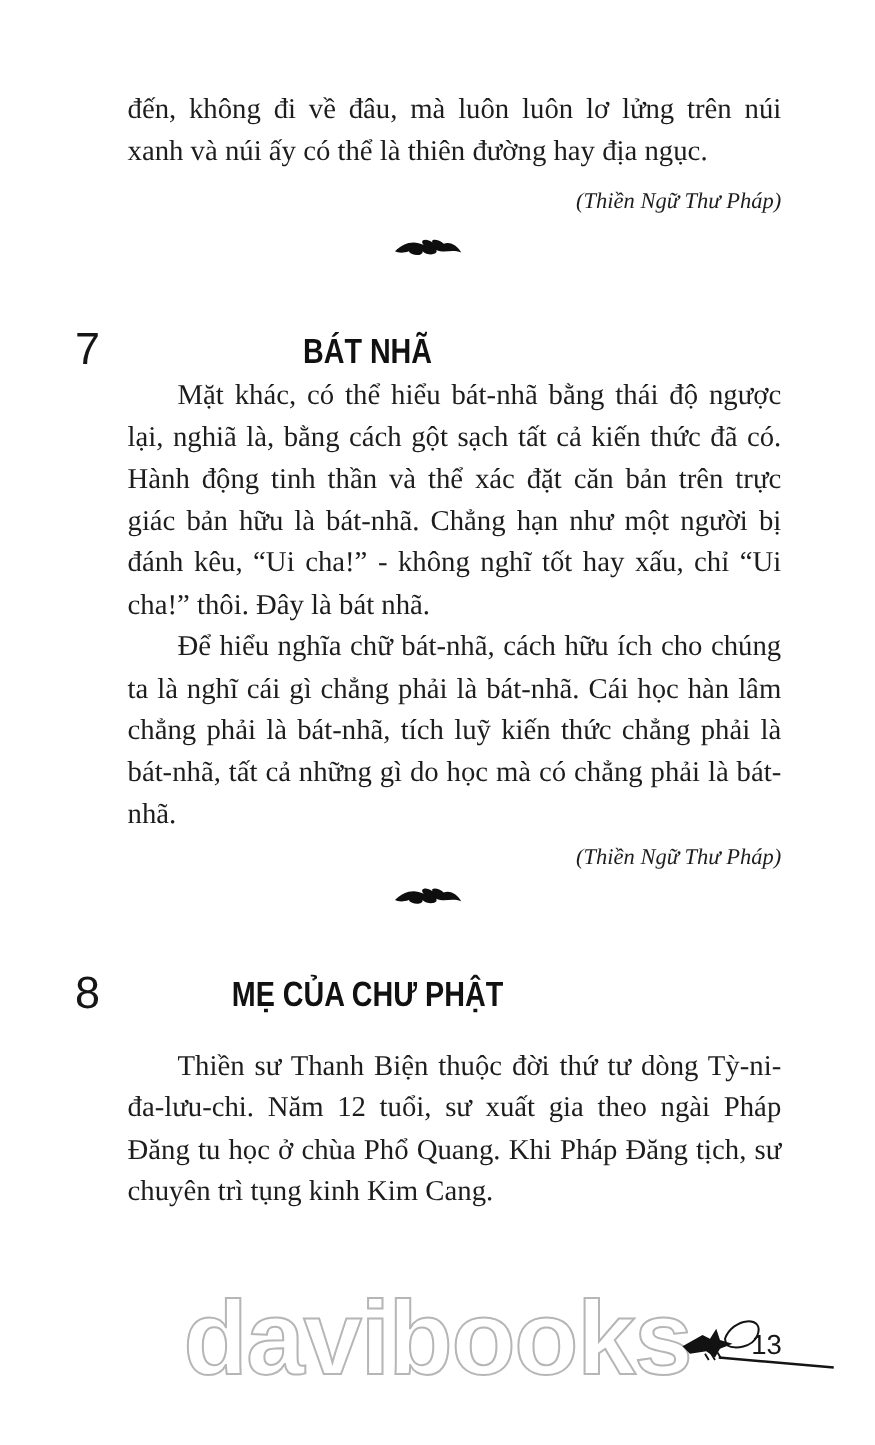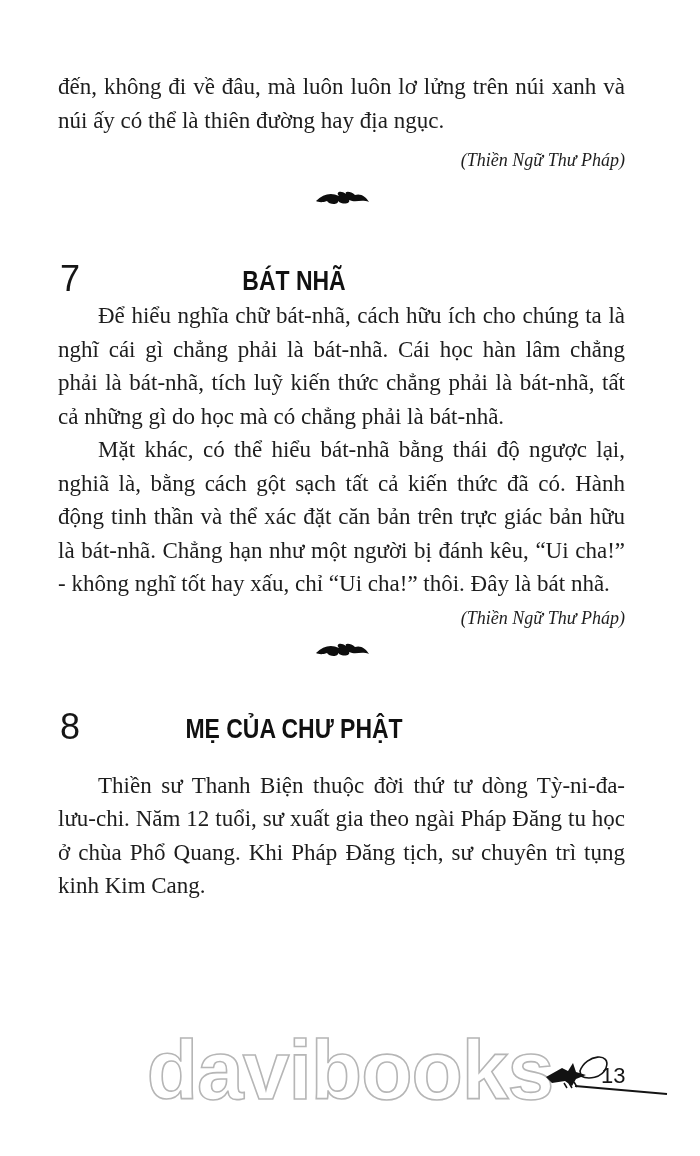--- a/index.html
+++ b/index.html
@@ -18,20 +18,21 @@
     left: 58px;
     top: 0;
     width: 567px;
   }
   .body-text {
     font-size: 23px;
     line-height: 33.5px;
     text-align: justify;
     text-indent: 40px;
     color: #1d1d1d;
+    margin-left: 44px;
   }
   .continuation-text {
     text-indent: 0;
     margin-top: 70px;
   }
   .attribution {
     margin-top: 8px;
     font-style: italic;
     text-align: right;
     font-size: 18px;
@@ -144,23 +145,23 @@
         </svg>
       </span>
     </div>
 
     <div class="section-heading">
       <span class="section-number">7</span>
       <span class="section-title">BÁT NHÃ</span>
     </div>
 
 
+    <p class="body-text">Mặt khác, có thể hiểu bát-nhã bằng thái độ ngược lại, nghiã là, bằng cách gột sạch tất cả kiến thức đã có. Hành động tinh thần và thể xác đặt căn bản trên trực giác bản hữu là bát-nhã. Chẳng hạn như một người bị đánh kêu, “Ui cha!” - không nghĩ tốt hay xấu, chỉ “Ui cha!” thôi. Đây là bát nhã.</p>
+
     <p class="body-text">Để hiểu nghĩa chữ bát-nhã, cách hữu ích cho chúng ta là nghĩ cái gì chẳng phải là bát-nhã. Cái học hàn lâm chẳng phải là bát-nhã, tích luỹ kiến thức chẳng phải là bát-nhã, tất cả những gì do học mà có chẳng phải là bát-nhã.</p>
-
-    <p class="body-text">Mặt khác, có thể hiểu bát-nhã bằng thái độ ngược lại, nghiã là, bằng cách gột sạch tất cả kiến thức đã có. Hành động tinh thần và thể xác đặt căn bản trên trực giác bản hữu là bát-nhã. Chẳng hạn như một người bị đánh kêu, “Ui cha!” - không nghĩ tốt hay xấu, chỉ “Ui cha!” thôi. Đây là bát nhã.</p>
 
     <p class="attribution tight">(Thiền Ngữ Thư Pháp)</p>
 
     <div class="divider second">
       <span class="leaf-svg">
         <svg width="56" height="18" viewBox="0 0 56 18">
           <path d="M2 12 C9 5, 17 3, 25 7 C21 3, 27 1, 32 5 C30 2, 37 2, 41 6 C47 4, 52 8, 55 13 C47 10, 42 14, 35 11 C37 15, 28 16, 24 12 C25 16, 15 16, 13 12 C8 14, 4 13, 2 12 Z" fill="#0e0e0e"></path>
         </svg>
       </span>
     </div>

